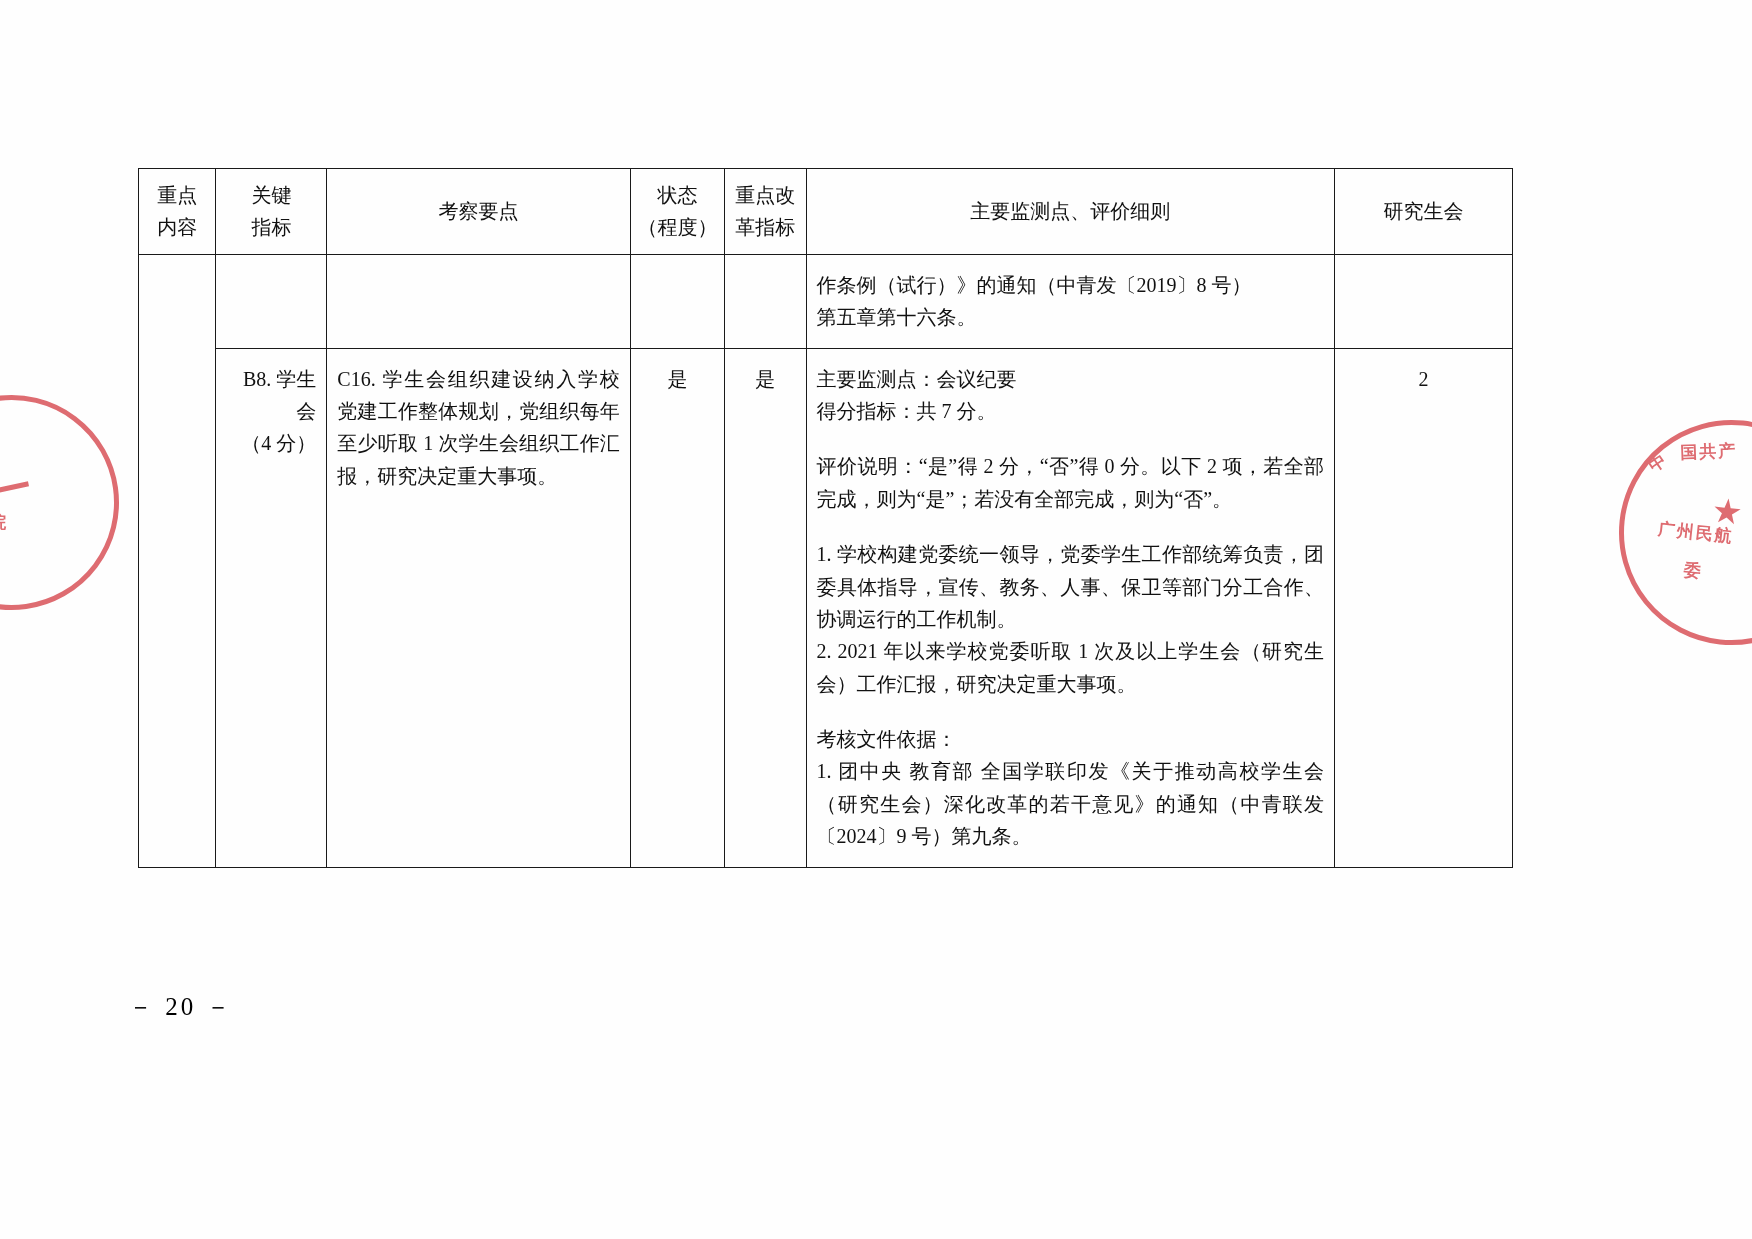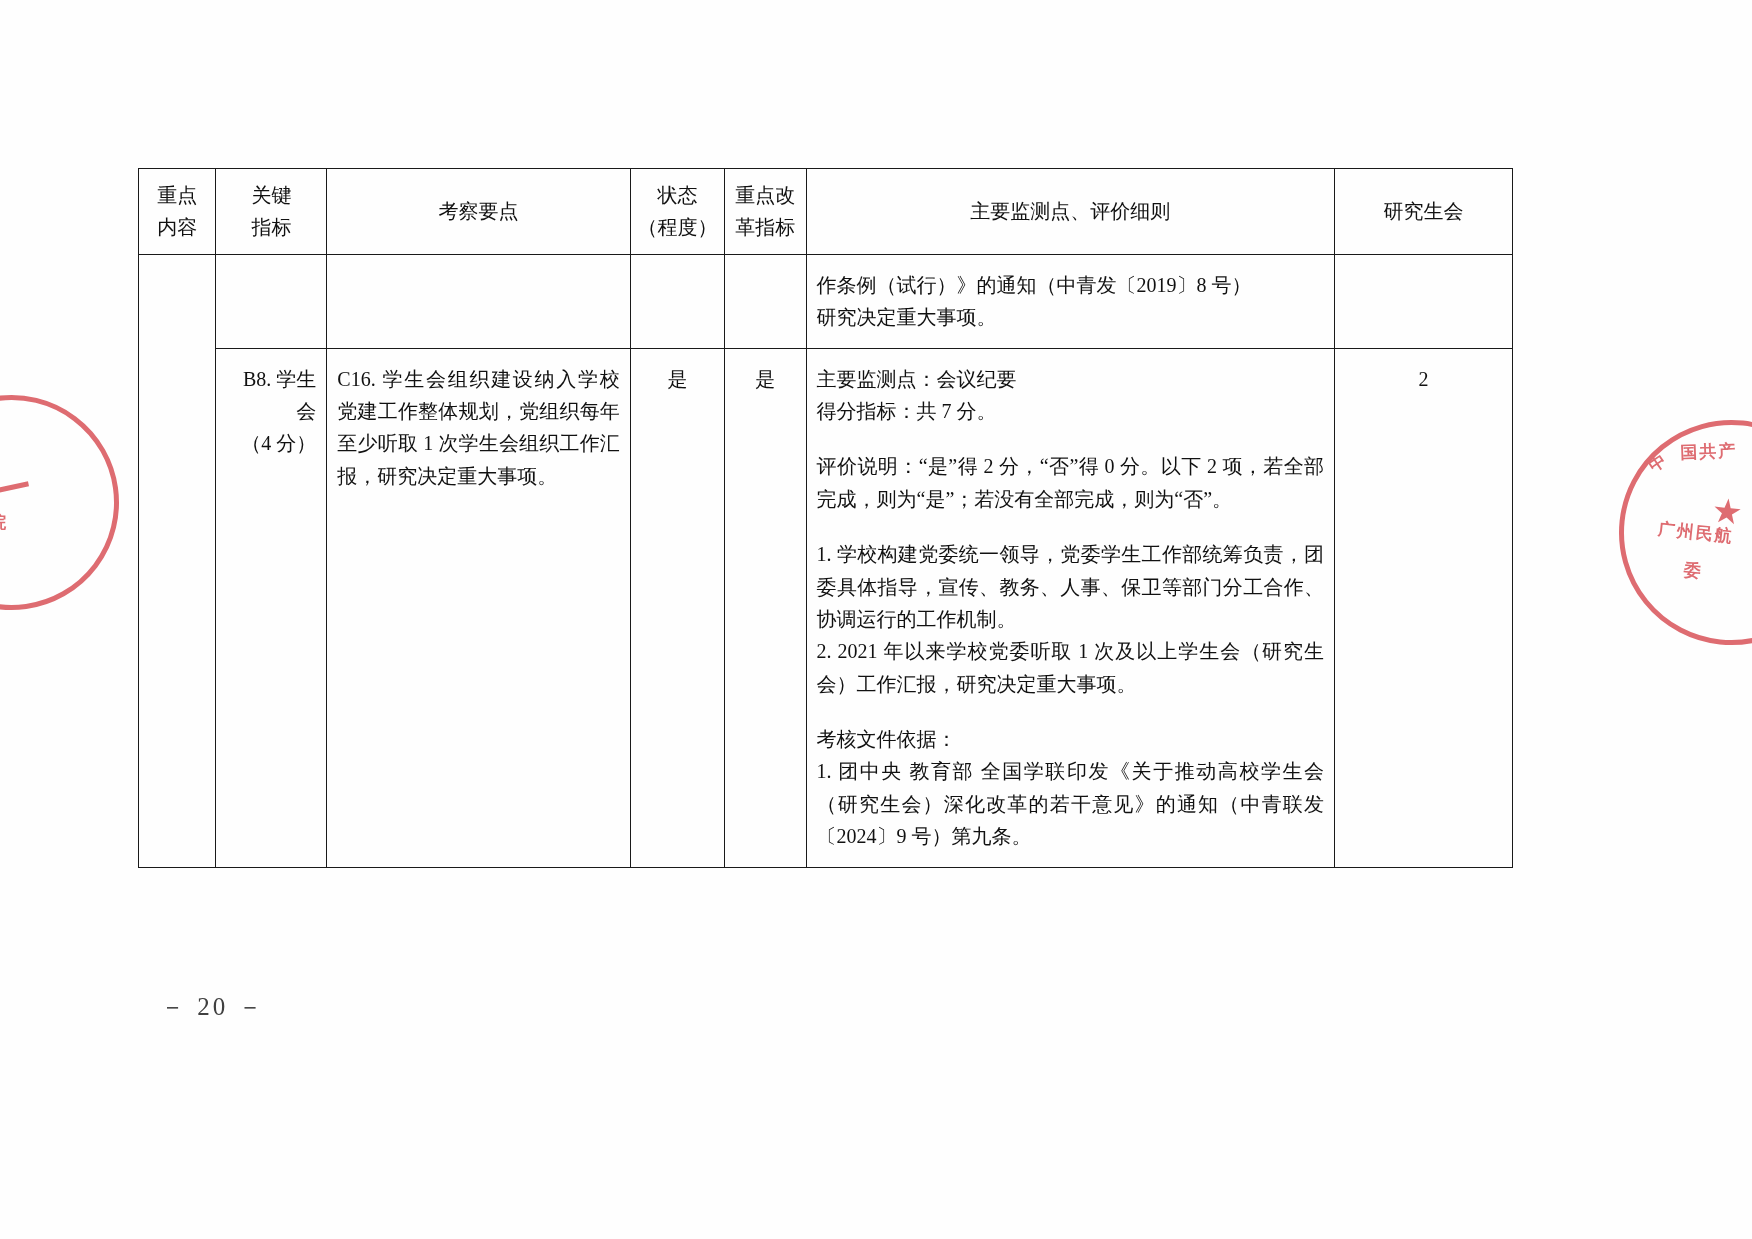--- a/index.html
+++ b/index.html
@@ -125,22 +125,21 @@
     line-height: 1.75;
   }
 
   
   .page-number {
     position: absolute;
     left: 128px;
     top: 990px;
     font-size: 25px;
     letter-spacing: 3px;
-    color: #404040;
-    margin-left: 32px;
+    color: #000000;
   }
 </style>
 </head>
 <body>
 
 <div class="page">
 
   <div class="seal seal-left">
 
     <span class="bar"></span>
@@ -198,21 +197,21 @@
     <tbody>
 
       <tr>
         <td rowspan="2"></td>
         <td></td>
         <td></td>
         <td></td>
         <td></td>
         <td class="cell-text">
           <p>作条例（试行）》的通知（中青发〔2019〕8 号）</p>
-          <p>研究决定重大事项。</p>
+          <p>第五章第十六条。</p>
         </td>
         <td></td>
       </tr>
 
       <tr>
         <td class="key-cell c-mid">
           <div>B8. 学生</div>
           <div>会</div>
           <div>（4 分）</div>
         </td>

